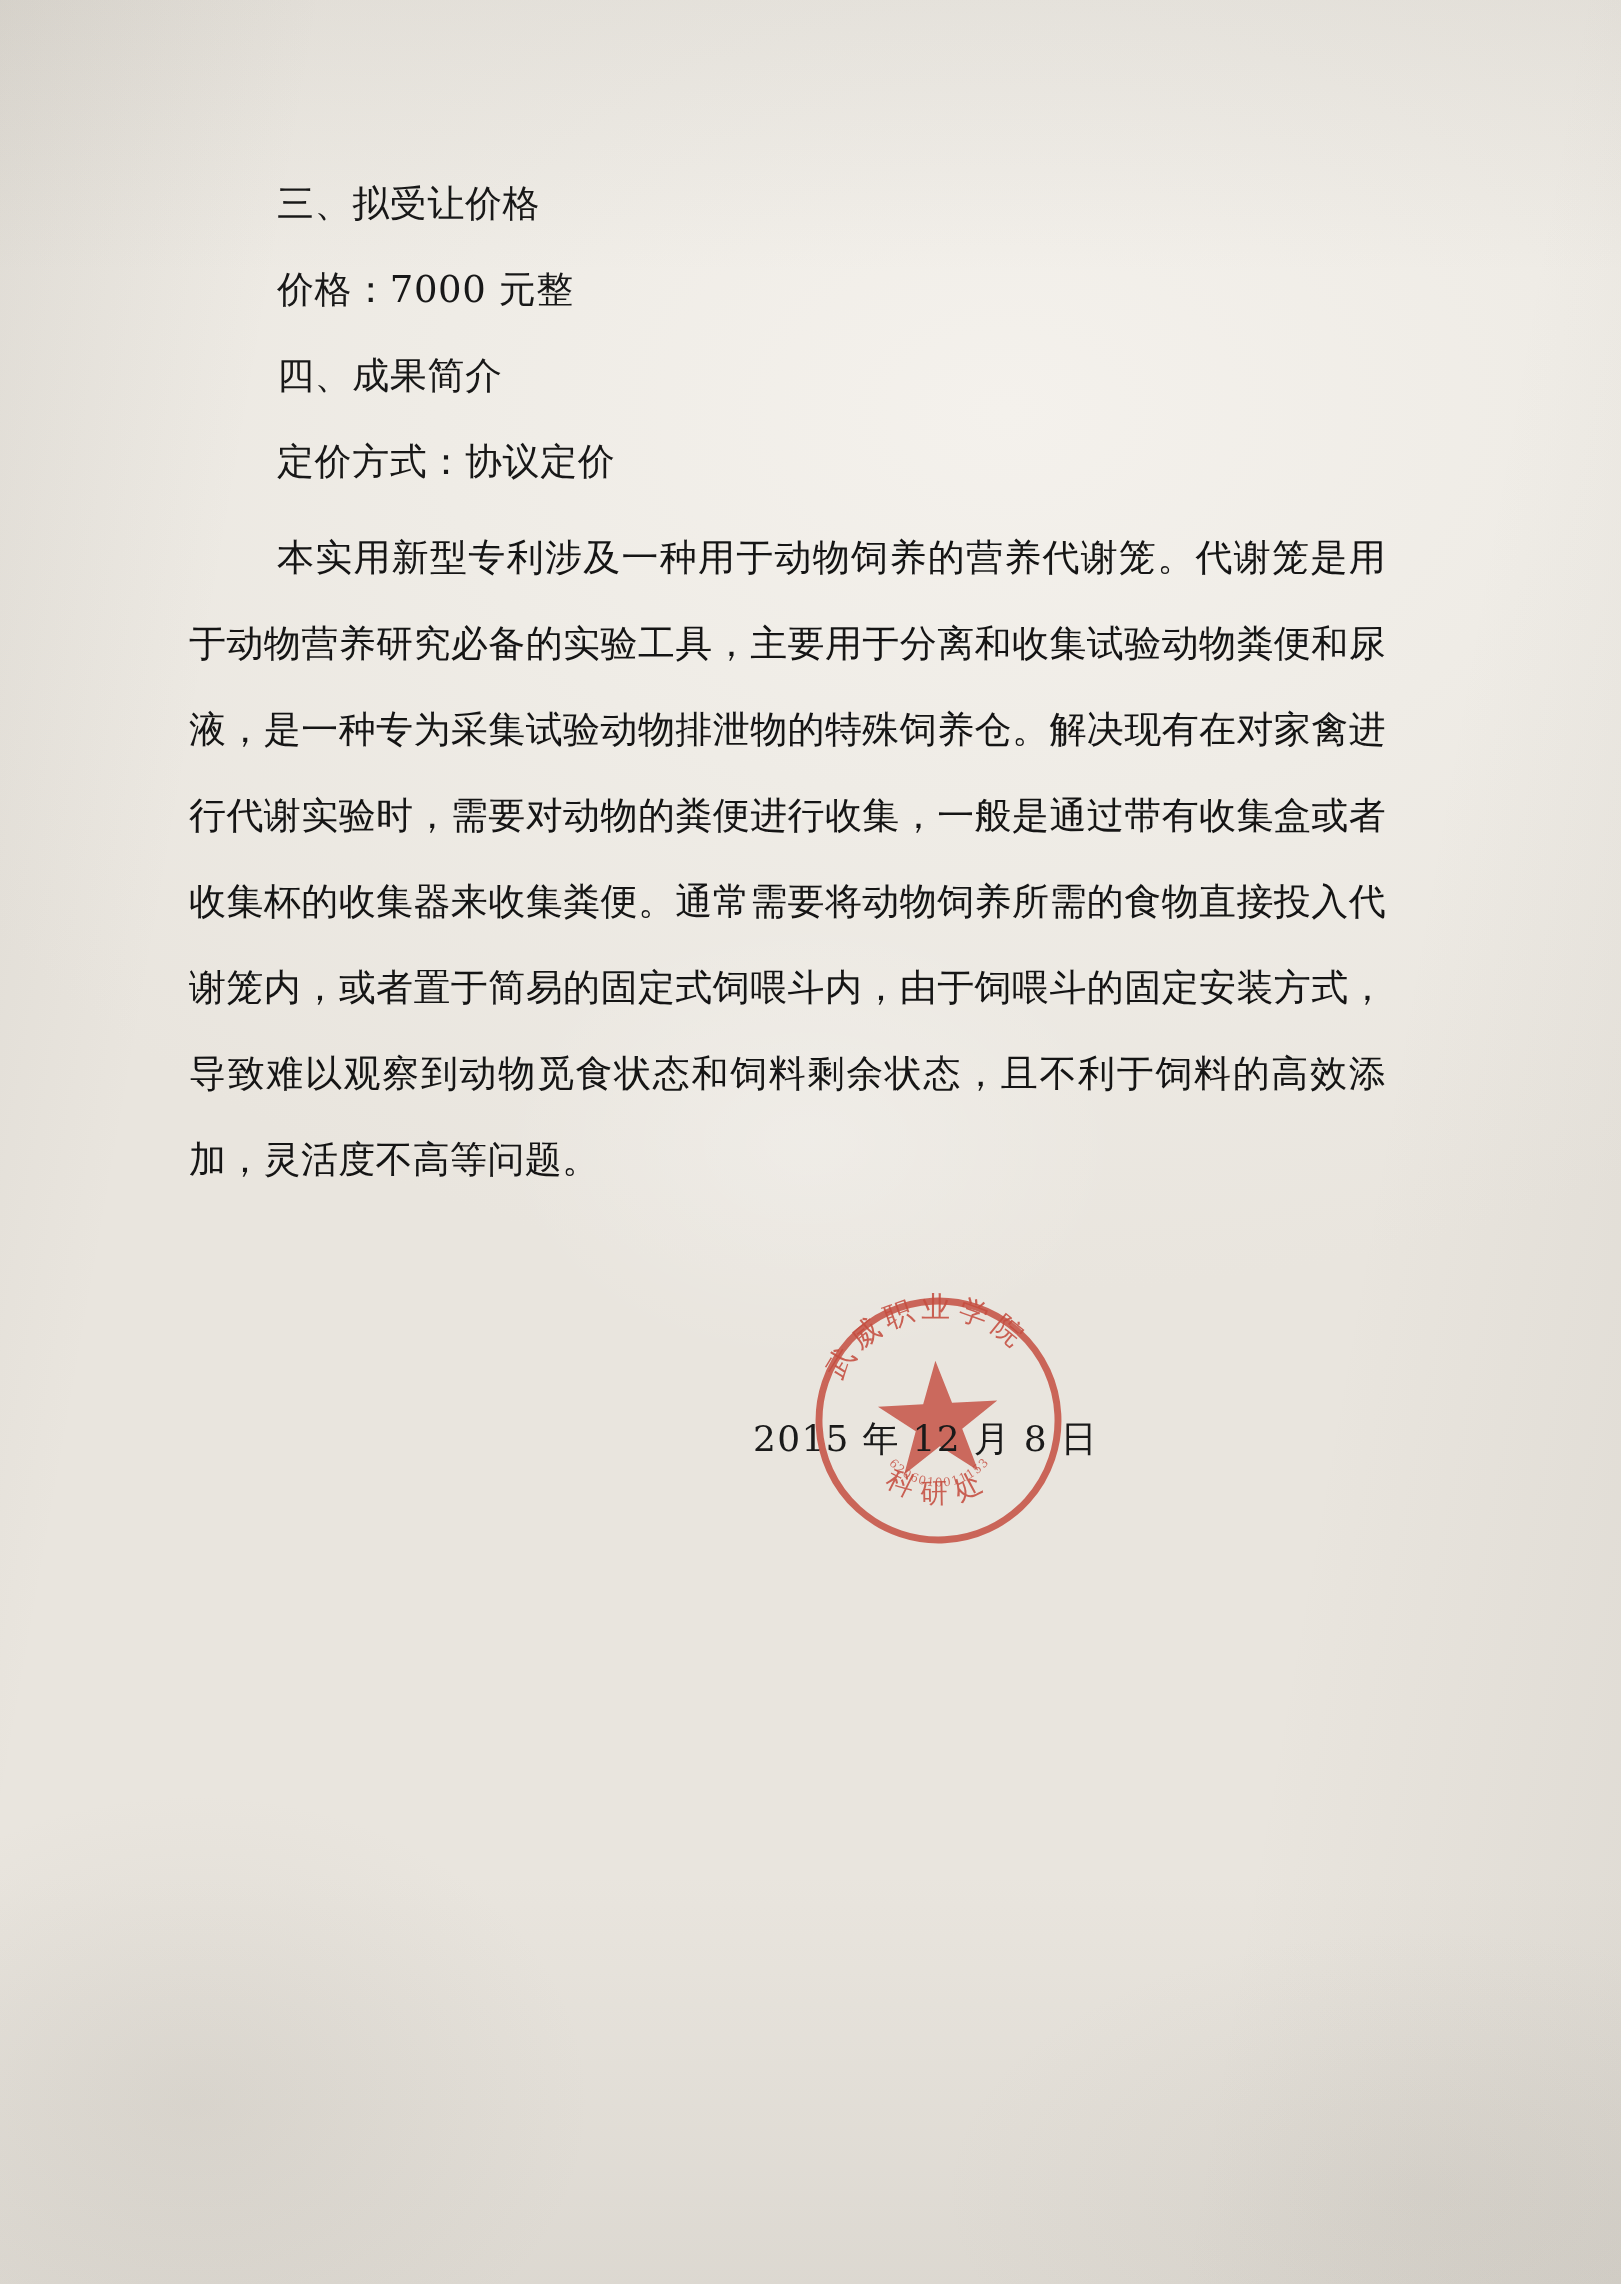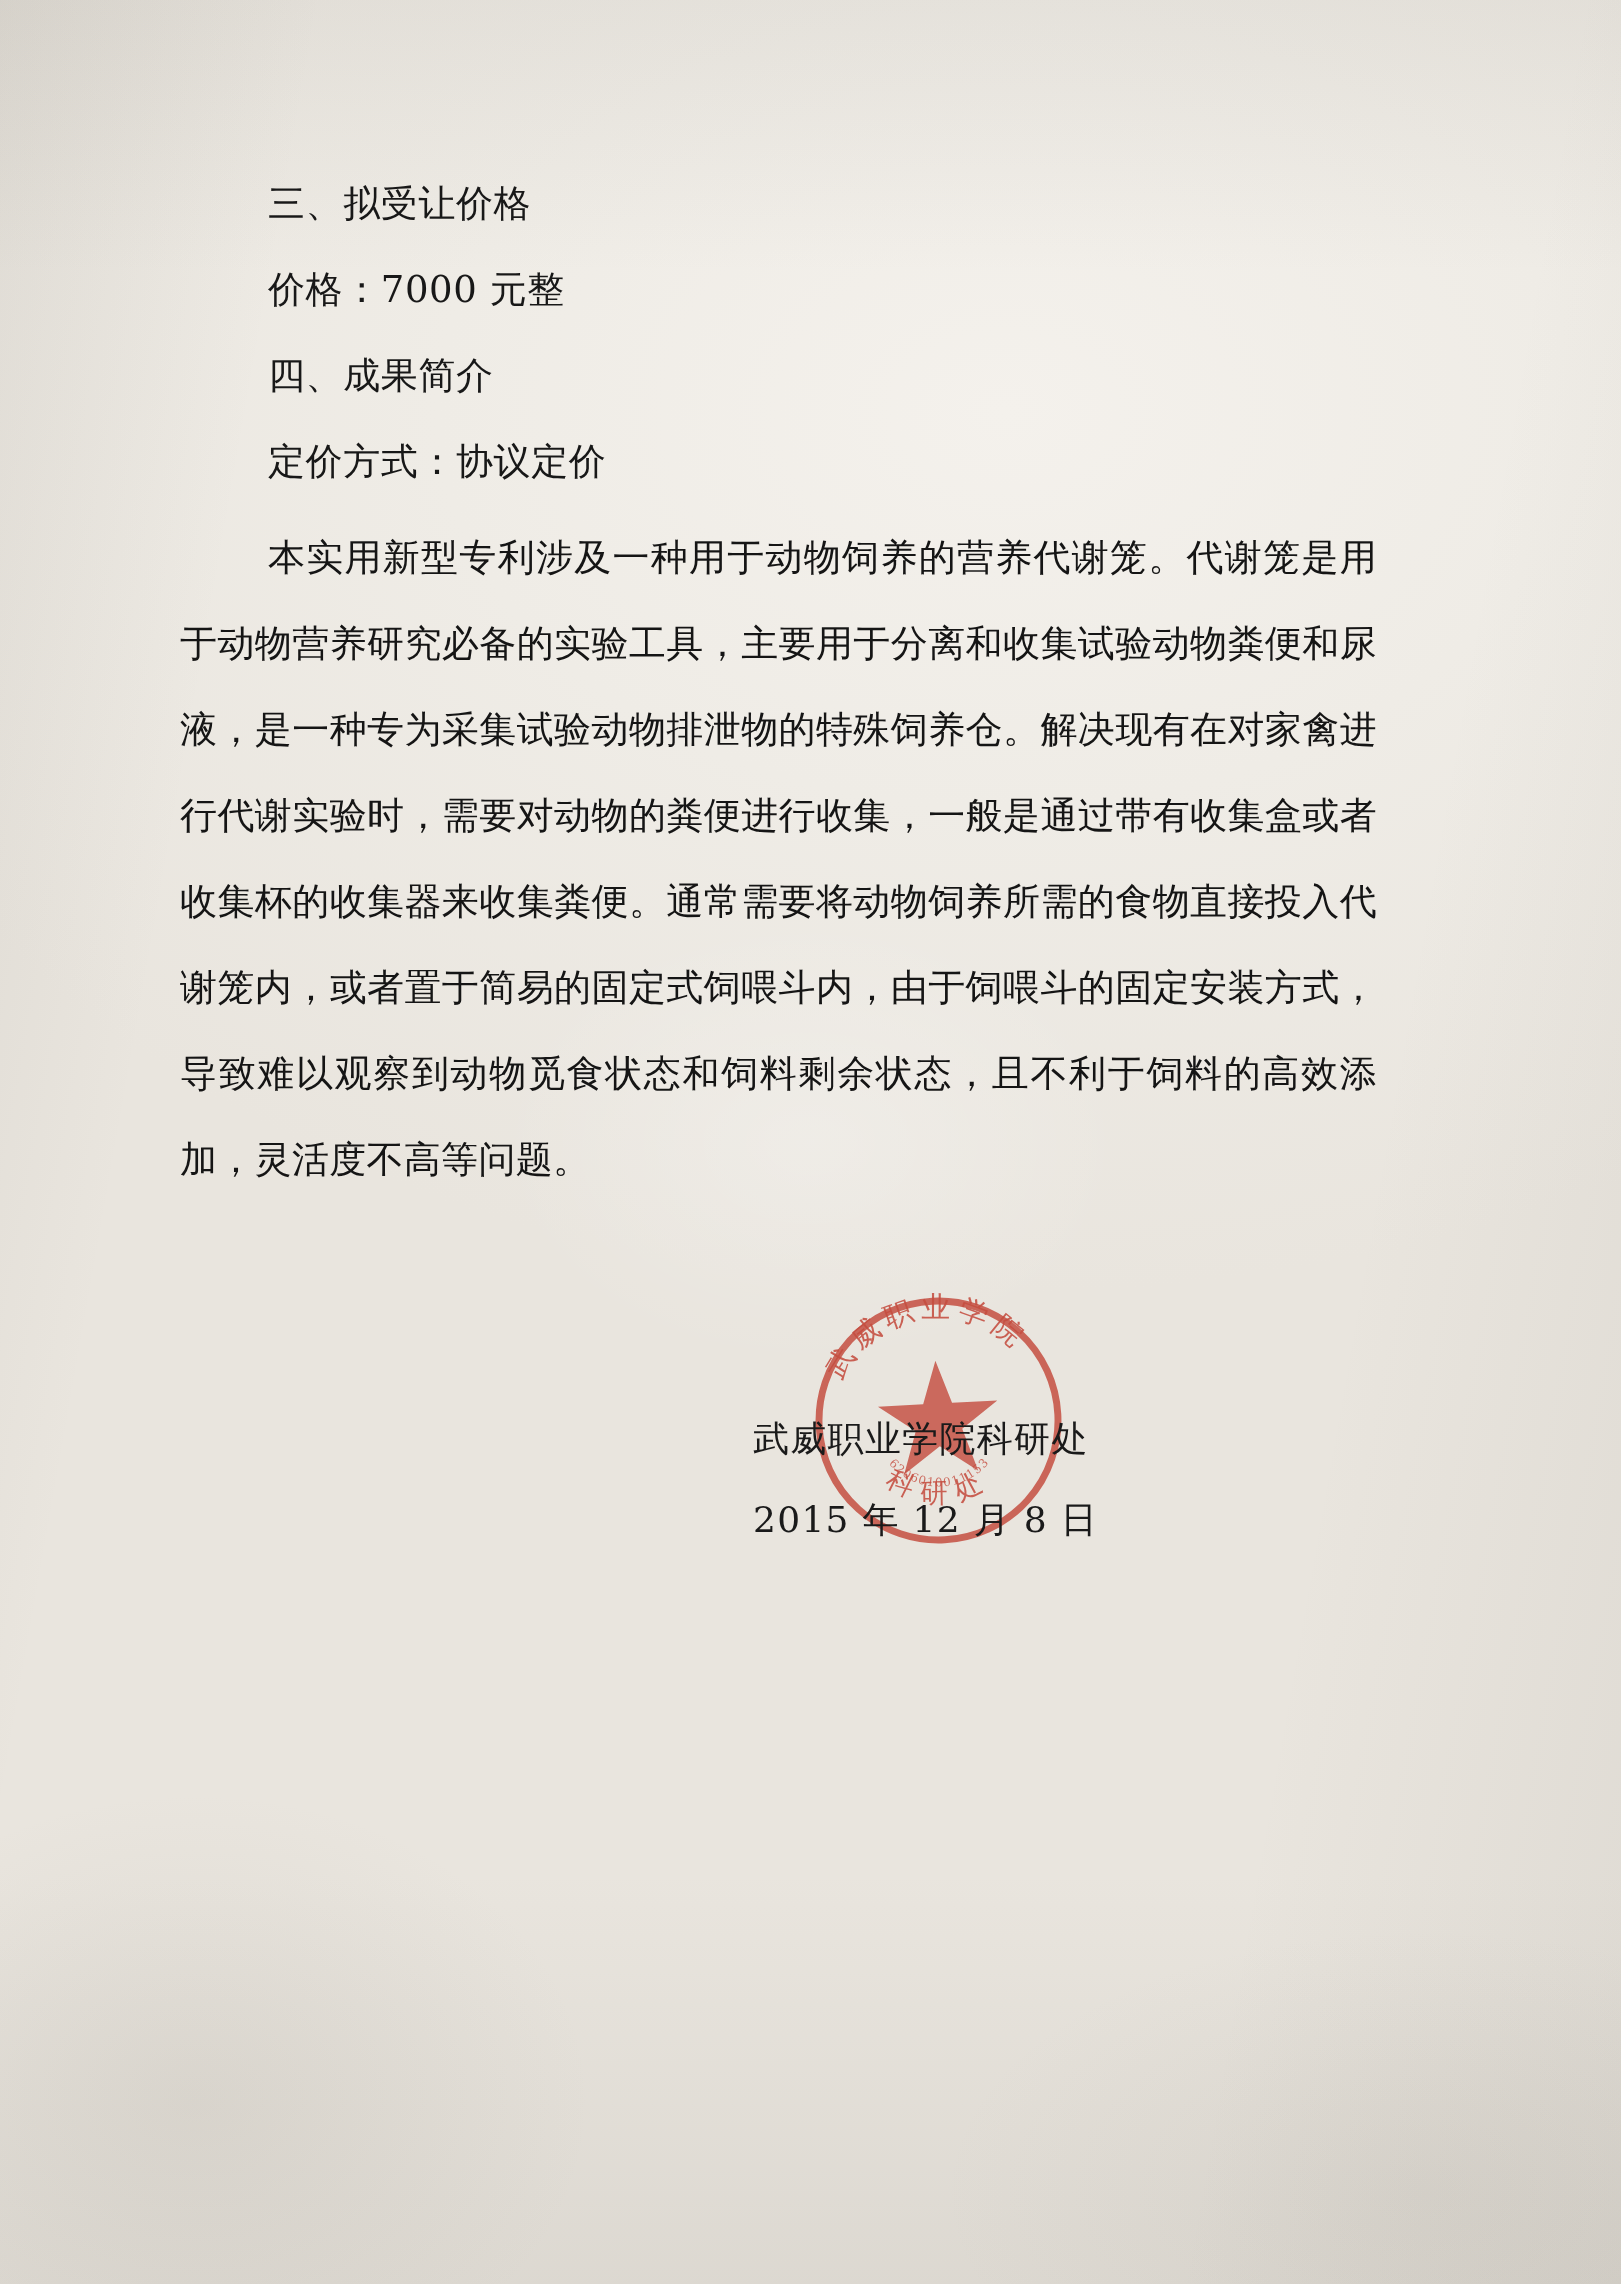--- a/index.html
+++ b/index.html
@@ -33,21 +33,21 @@
     inset: 0;
     background:
       radial-gradient(ellipse 567px 441px at 12% 92%, rgba(150,145,135,0.13), rgba(0,0,0,0) 70%),
       radial-gradient(ellipse 693px 378px at 88% 96%, rgba(150,145,135,0.10), rgba(0,0,0,0) 70%),
       radial-gradient(ellipse 441px 315px at 50% 50%, rgba(255,255,255,0.22), rgba(0,0,0,0) 72%);
     pointer-events: none;
   }
 
   .doc-body {
     position: absolute;
-    left: 180px;
+    left: 189px;
     top: 161px;
     width: 1235px;
   }
 
   .line {
     font-size: 37px;
     line-height: 86px;
     color: #181818;
     letter-spacing: 0.6px;
     white-space: pre;
@@ -135,17 +135,16 @@
       <text class="seal-text" font-size="44" fill="#c0392b" opacity="0.88" letter-spacing="18">
         <textPath href="#botArc" startOffset="26%">科研处</textPath>
       </text>
       <text class="seal-text" font-size="19" fill="#c0392b" opacity="0.8" letter-spacing="2">
         <textPath href="#codeArc" startOffset="21%">6206010011153</textPath>
       </text>
     </svg>
   </div>
 
   <div class="signature">
-    <div class="sig-line">武威职业学院科研处</div>
     <div class="sig-line">2015 年 12 月 8 日</div>
   </div>
 </div>
 
 
 </body></html>

